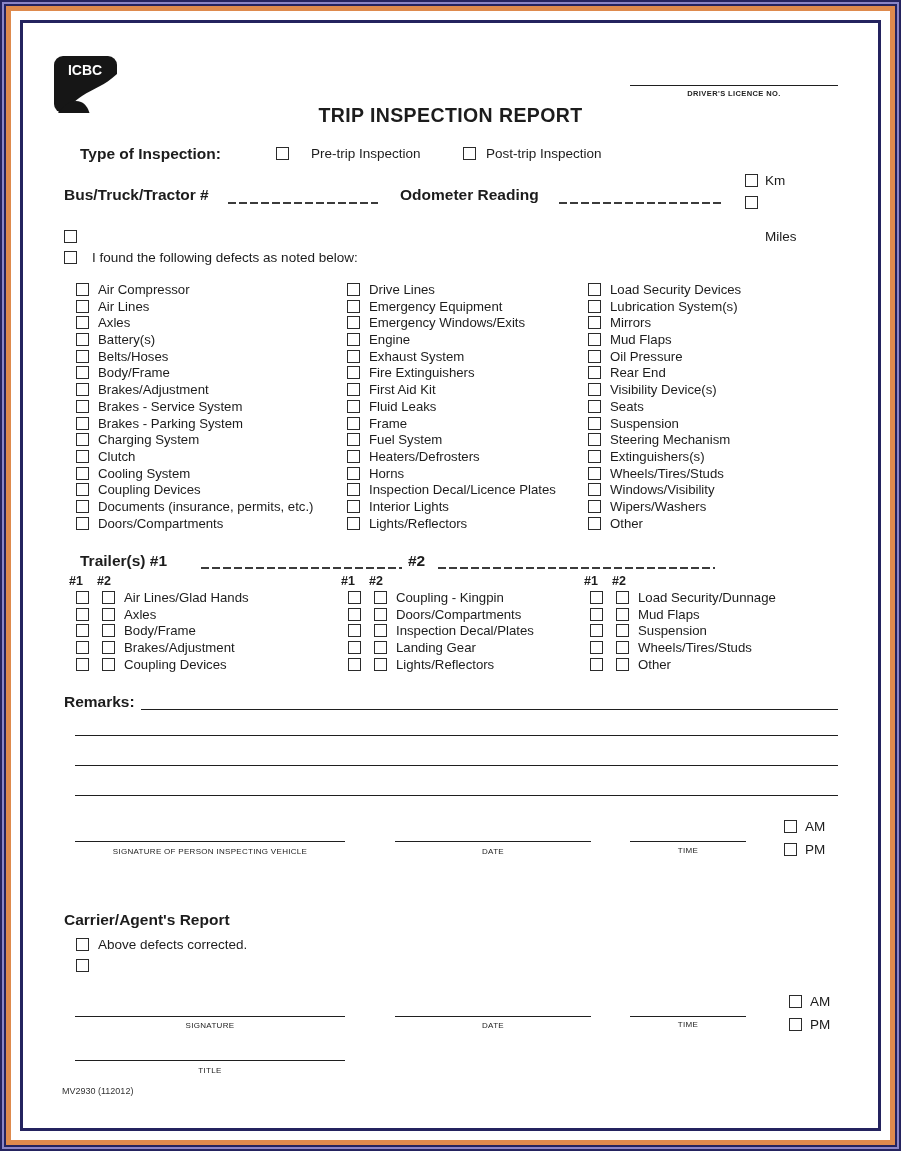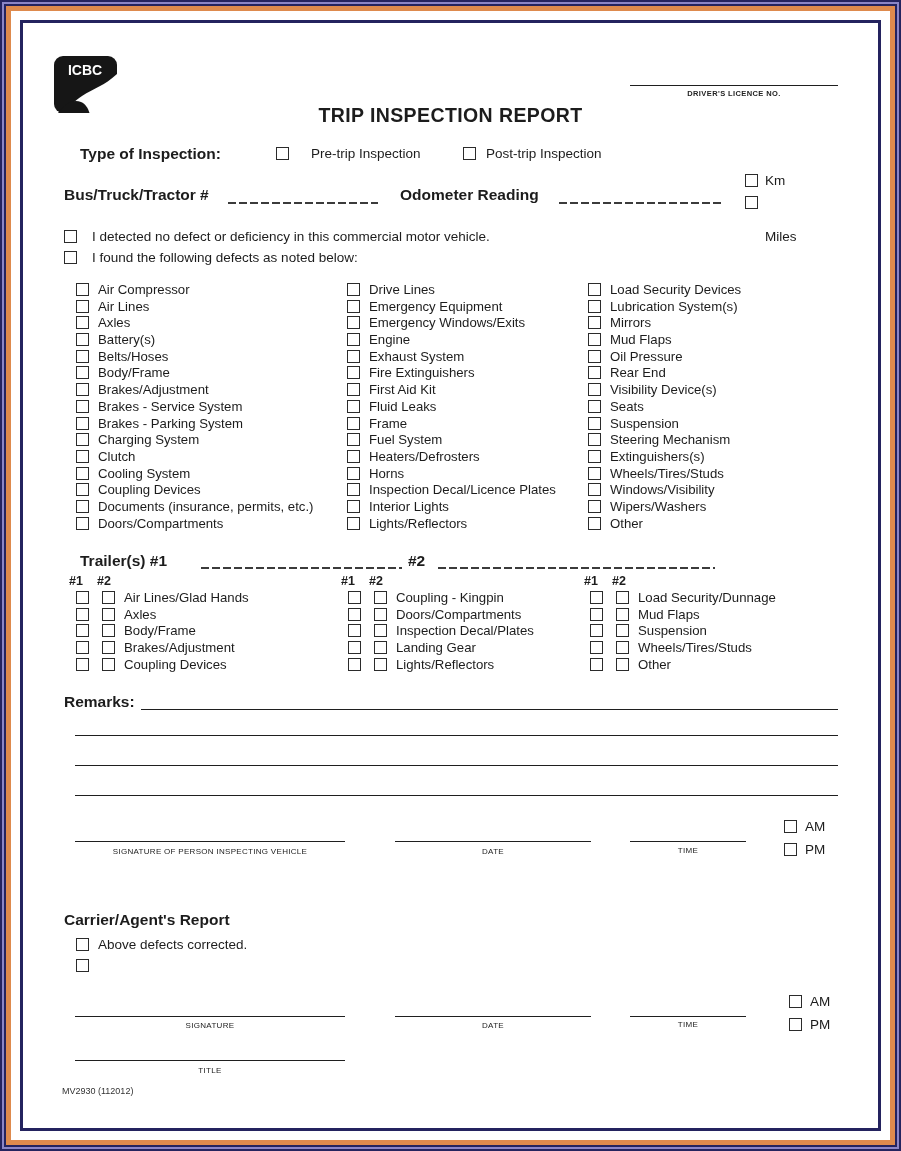--- a/index.html
+++ b/index.html
@@ -80,21 +80,20 @@
   <div class="sec-label" style="left:64px; top:186px;">Bus/Truck/Tractor #</div>
   <div class="blank" style="left:228px; top:186px; width:150px;"></div>
   <div class="sec-label" style="left:400px; top:186px;">Odometer Reading</div>
   <div class="blank" style="left:559px; top:186px; width:162px;"></div>
   <span class="cbx" style="left:745px; top:174px;"></span>
   <div class="opt-label" style="left:765px; top:173px;">Km</div>
   <span class="cbx" style="left:745px; top:196px;"></span>
   <div class="opt-label" style="left:765px; top:212px;margin-top:17px;">Miles</div>
 
   <span class="cbx" style="left:64px; top:230px;"></span>
-  <div class="opt-label" style="left:92px; top:229px;">I detected no defect or deficiency in this commercial motor vehicle.</div>
   <span class="cbx" style="left:64px; top:251px;"></span>
   <div class="opt-label" style="left:92px; top:250px;">I found the following defects as noted below:</div>
 
   <div class="col" style="left:76px; top:281px;">
 
       <div class="check-row">
         <span class="cb"></span>
         <span class="lbl">Air Compressor</span>
       </div>
 

